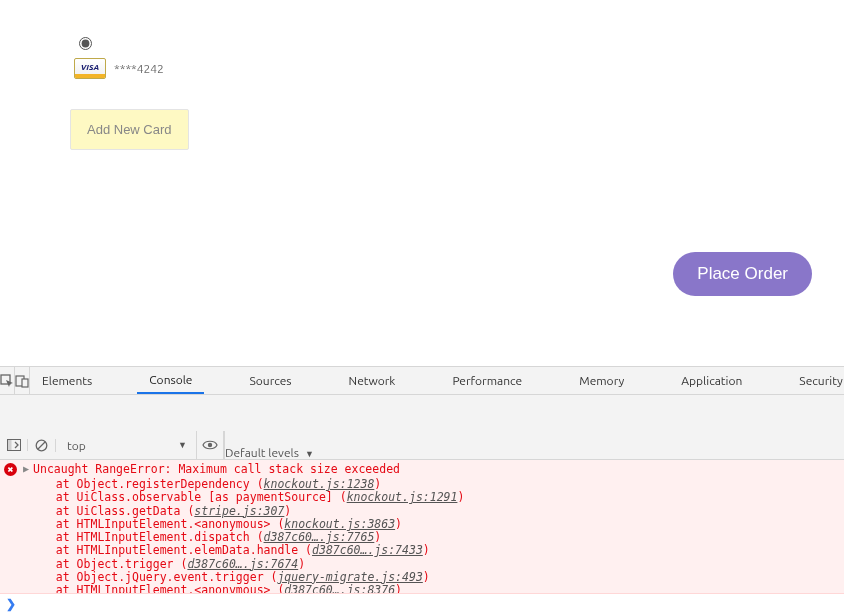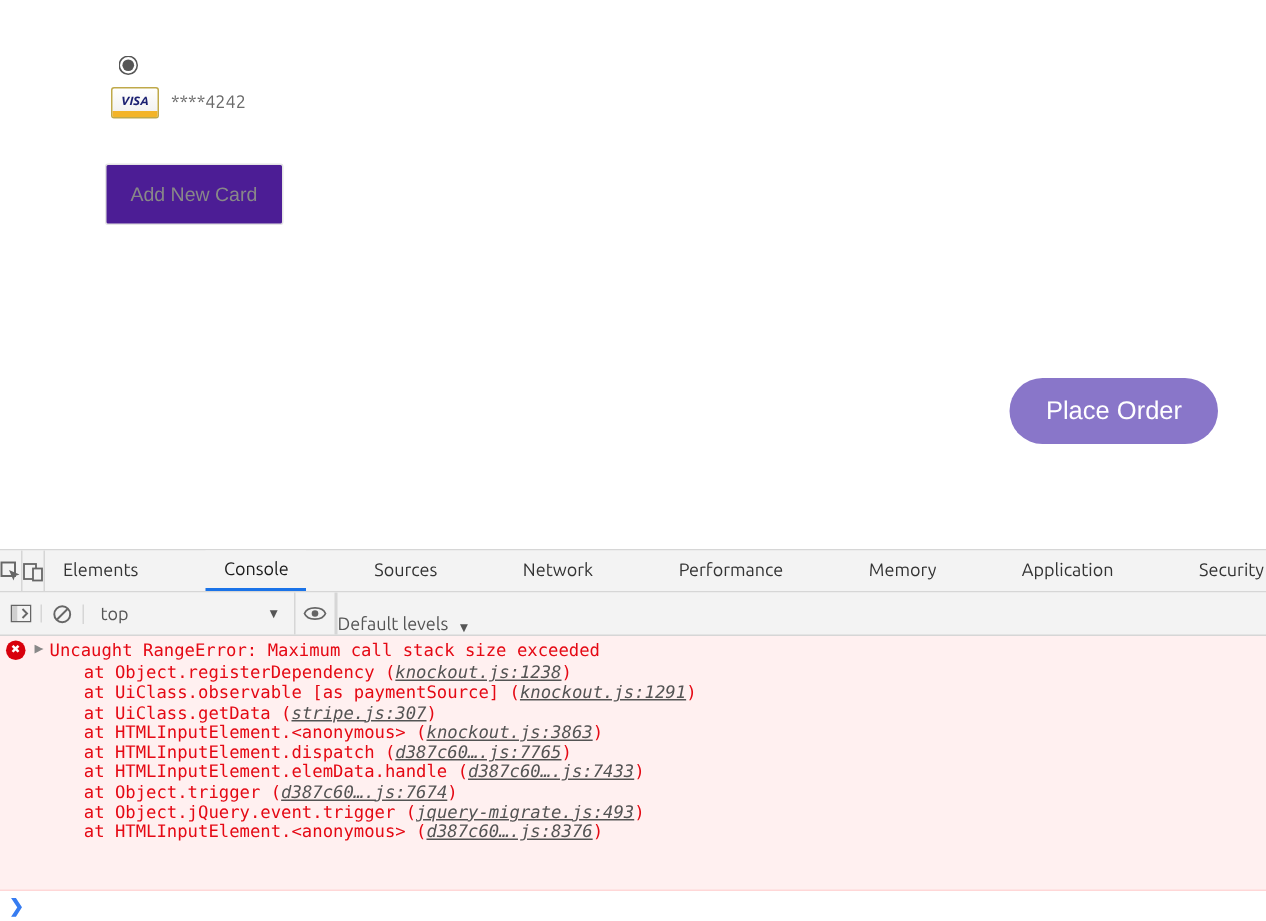--- a/index.html
+++ b/index.html
@@ -8,31 +8,31 @@
   
   .page { padding:0 0 0 0; height:354px; overflow:hidden; }
   .heading { font-size:25px; font-weight:600; color:#262626; margin:0; padding:6px 0 0 52px; letter-spacing:0px; }
   .card-area { margin:34px 0 0 74px; }
   .radio-row { display:flex; align-items:center; }
   .card-row { display:flex; align-items:center; margin-top:8px; }
   .visa-badge { width:32px; height:21px; background:linear-gradient(#fff,#eee); border:1px solid #bfa94a; border-radius:2px; display:flex; align-items:center; justify-content:center; margin-right:8px; position:relative; }
   .visa-badge::after { content:""; position:absolute; left:0; right:0; bottom:0; height:4px; background:#f3b427; border-radius:0 0 1px 1px;}
   .visa-text { font-size:8px; font-weight:800; font-style:italic; color:#1a1f71; letter-spacing:0px; line-height:1; position:relative; top:-1px;}
   .masked { font-size:12px; color:#6b6b6b; }
-  .add-card-btn { margin:30px 0 0 70px; background:#4c1d95; border:1px solid #e4e4e4; color:#888; font-size:13px; padding:12px 16px; border-radius:2px; cursor:pointer;}
+  .add-card-btn { margin:30px 0 0 70px; background:#fef9c3; border:1px solid #e4e4e4; color:#888; font-size:13px; padding:12px 16px; border-radius:2px; cursor:pointer;}
   .place-order-wrap { position:absolute; right:32px; top:252px; }
   .place-order { background:#8976c9; color:#fff; border:none; border-radius:24px; padding:12px 24px; font-size:17px; cursor:pointer; font-weight:400;}
   
   .devtools { position:absolute; left:0; right:0; bottom:0; top:366px; background:#f3f3f3; border-top:1px solid #d6d6d6; font-size:12px; color:#333; display:flex; flex-direction:column; }
   .dt-tabs { display:flex; align-items:stretch; height:28px; border-bottom:1px solid #d6d6d6; background:#f3f3f3; }
   .dt-iconcell { width:28px; display:flex; align-items:center; justify-content:center; border-right:1px solid #d6d6d6; }
   .dt-tab { padding:0 12px; display:flex; align-items:center; color:#333; cursor:pointer; }
   .dt-tab.active { color:#1a1a1a; border-bottom:2px solid #1a73e8; background:#f3f3f3; }
   .dt-sep { width:1px; background:#d6d6d6; }
-  .dt-toolbar { display:flex; align-items:center; height:29px; border-bottom:1px solid #d6d6d6; background:#f3f3f3; }
+  .dt-toolbar { display:flex; align-items:center; height:29px; border-bottom:1px solid #d6d6d6; background:#f3f3f3;margin-top:36px; }
   .ctx-select { margin-left:6px; display:flex; align-items:center; background:#fff0; border:1px solid transparent; padding:2px 4px; width:130px; justify-content:space-between; color:#555;}
   .ctx-select .tri { font-size:9px; color:#555; margin-left:6px; }
   .eye-cell { width:28px; display:flex; align-items:center; justify-content:center; border-left:1px solid #d6d6d6; border-right:1px solid #d6d6d6; margin-left:4px; height:100%; }
   .filter-input { flex:1; border:none; background:transparent; padding:4px 8px; font-size:12px; color:#555; outline:none; }
   .levels { display:flex; align-items:flex-end; padding:0 0; color:#555; border-left:1px solid #d6d6d6; height:100%; }
   .levels .tri { font-size:9px; margin-left:6px; }
   .console-body { flex:1; background:#fff0f0; font-family: "DejaVu Sans Mono","Consolas",monospace; font-size:11.5px; line-height:1.15; color:#d8000c; overflow:hidden; position:relative; border-bottom:1px solid #ffd7d7;}
   .err-row { display:flex; align-items:flex-start; padding:3px 4px 2px 4px; }
   .err-ico { width:13px; height:13px; border-radius:50%; background:#d8000c; color:#fff; font-size:10px; display:flex; align-items:center; justify-content:center; margin-right:6px; flex-shrink:0; }
   .err-caret { color:#888; margin-right:4px; font-size:10px; cursor:pointer; }

